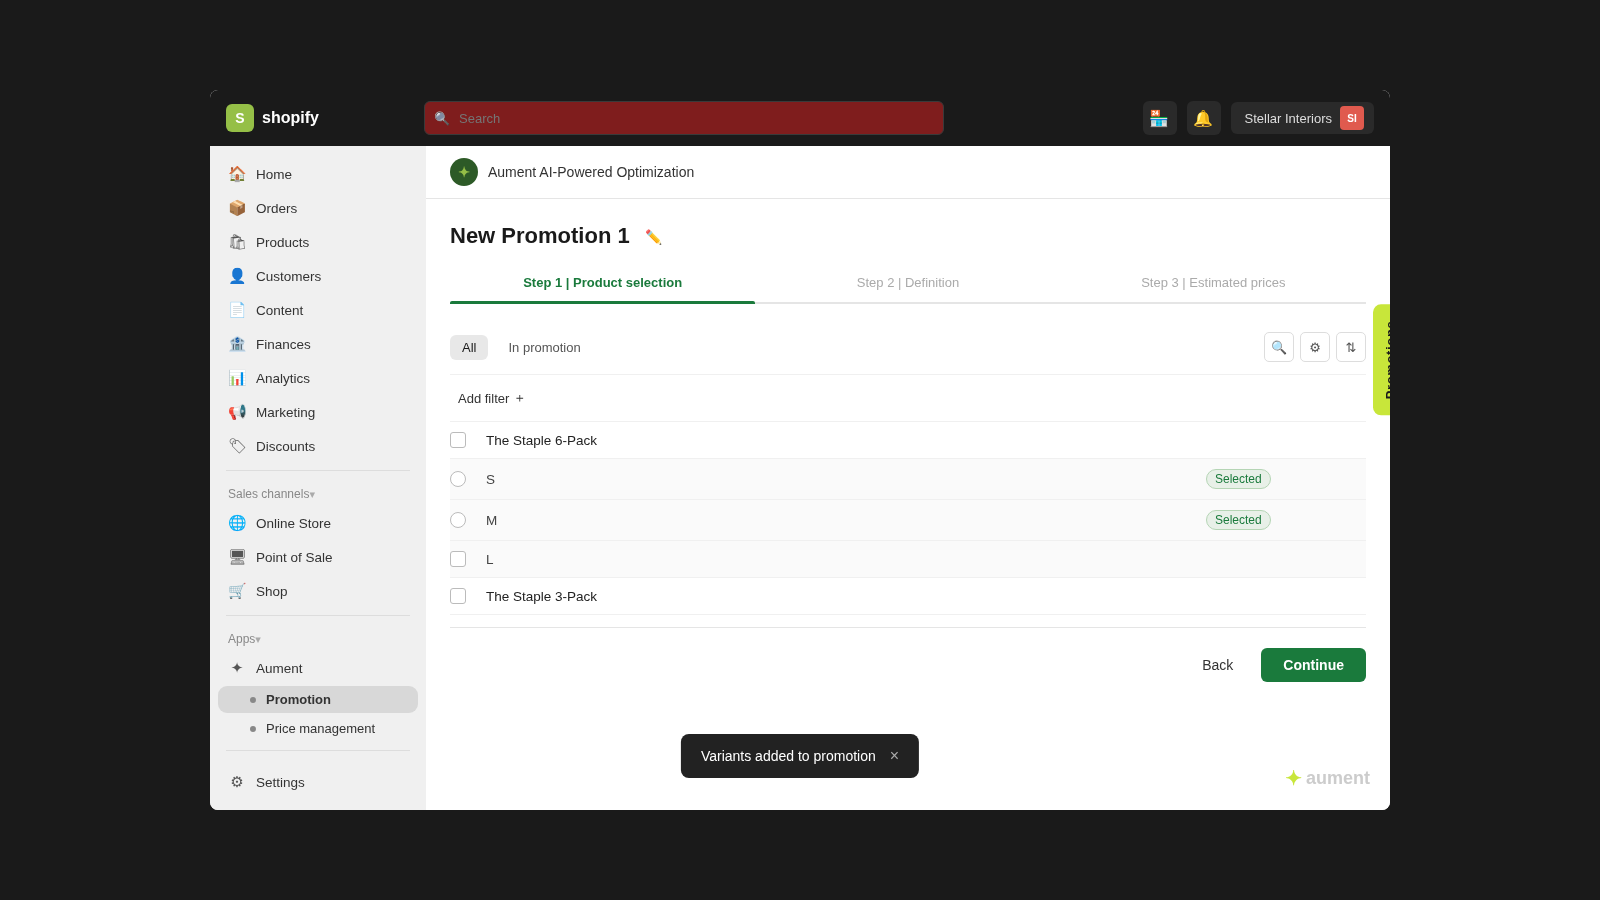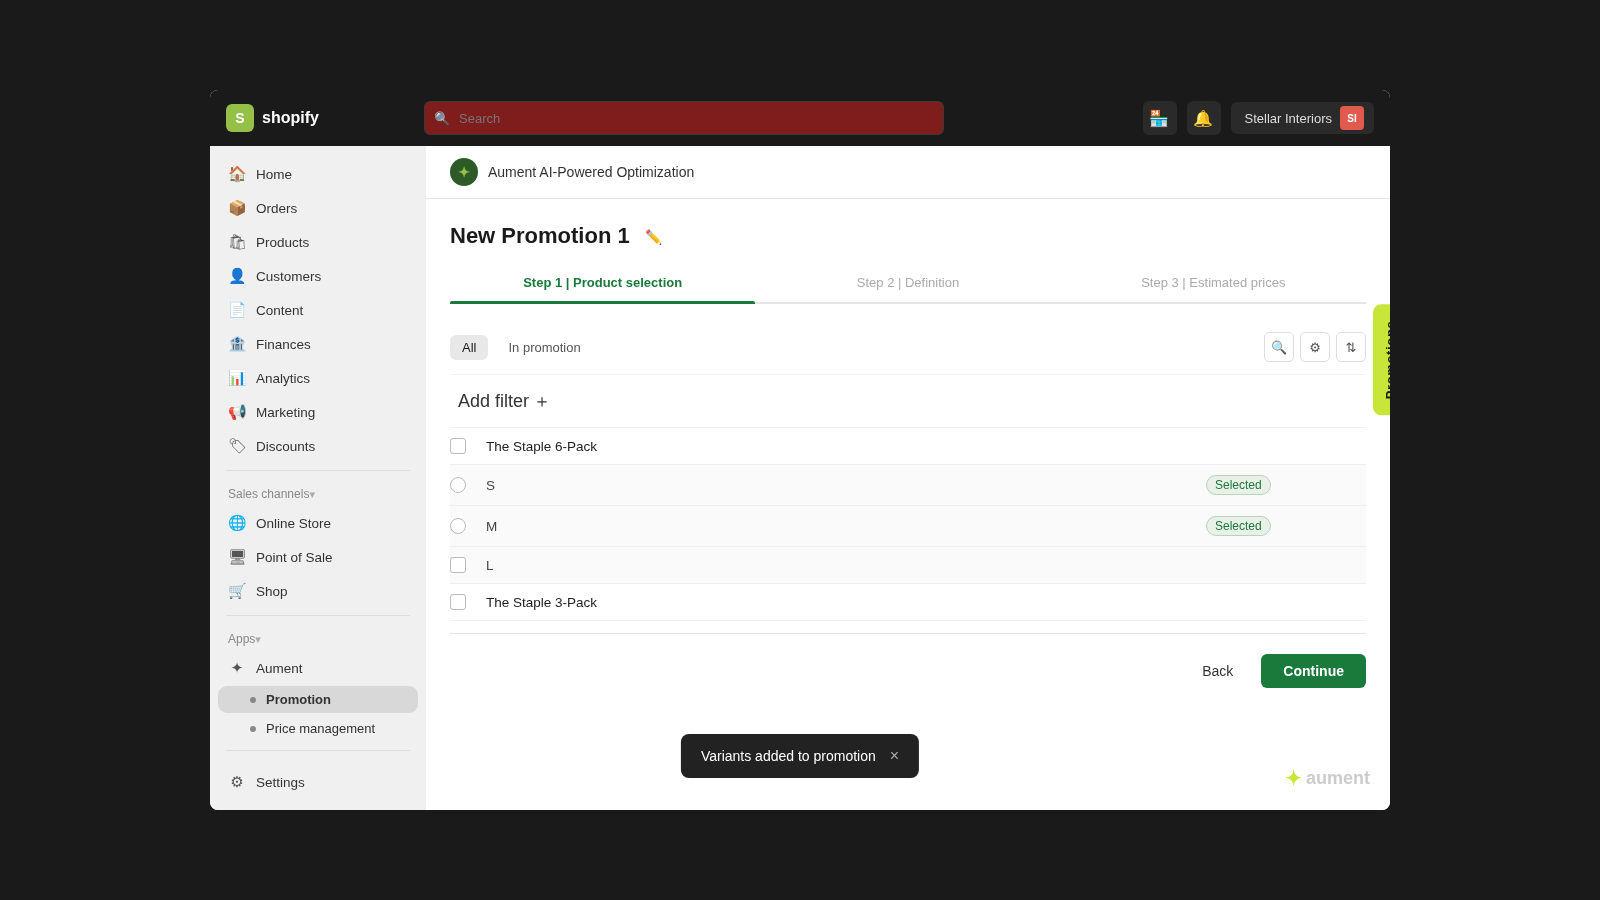--- a/index.html
+++ b/index.html
@@ -324,21 +324,21 @@
 
     
     .add-filter-row {
       padding: 10px 0;
       border-bottom: 1px solid #f0f0f0;
     }
     .add-filter-btn {
       display: flex;
       align-items: center;
       gap: 4px;
-      font-size: 18px;
+      font-size: 13px;
       color: #333;
       cursor: pointer;
       padding: 4px 8px;
       border-radius: 5px;
     }
 
     
     .product-table {
       width: 100%;
     }

